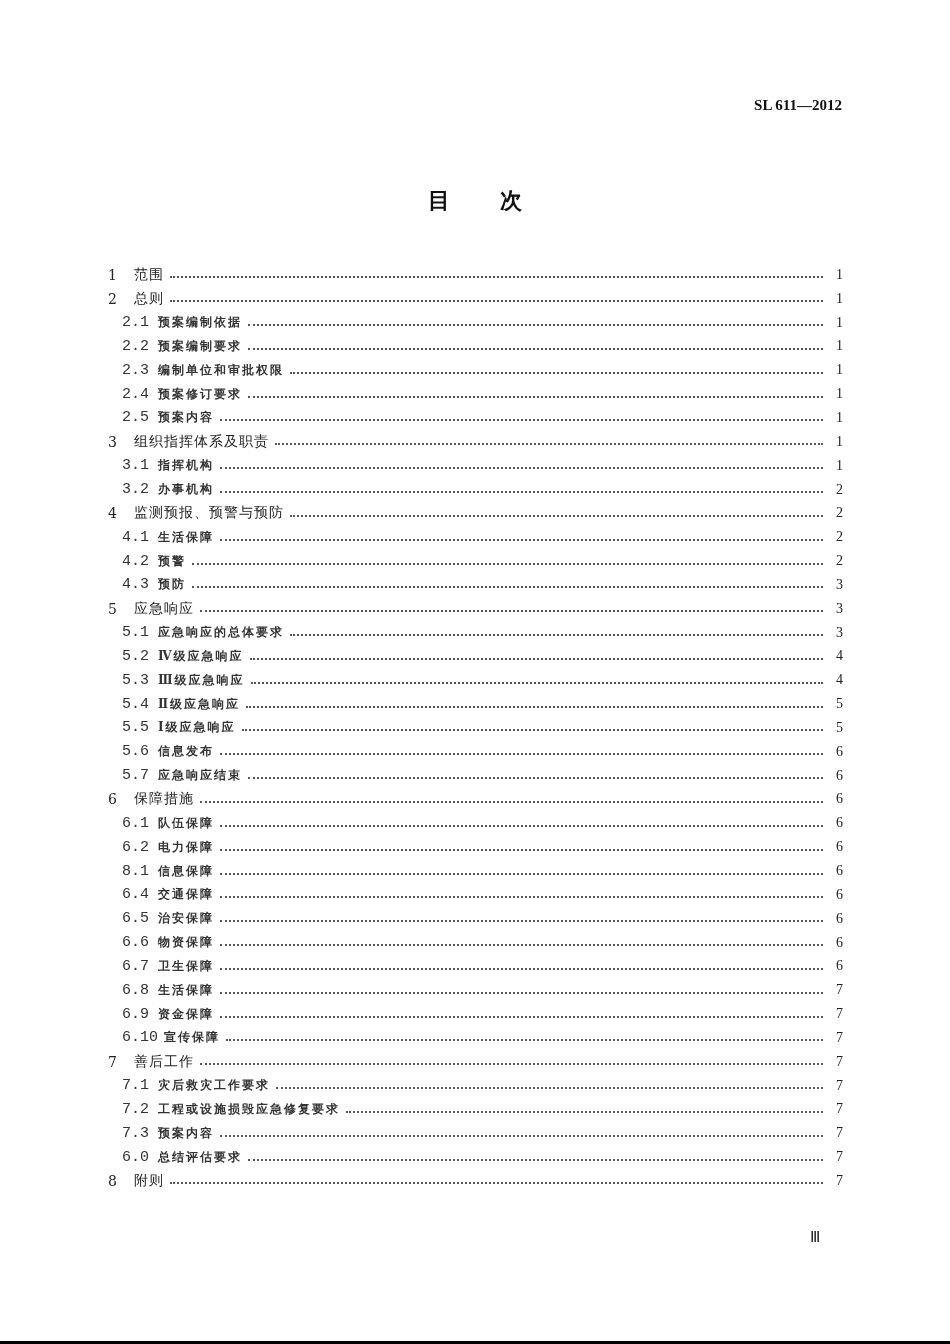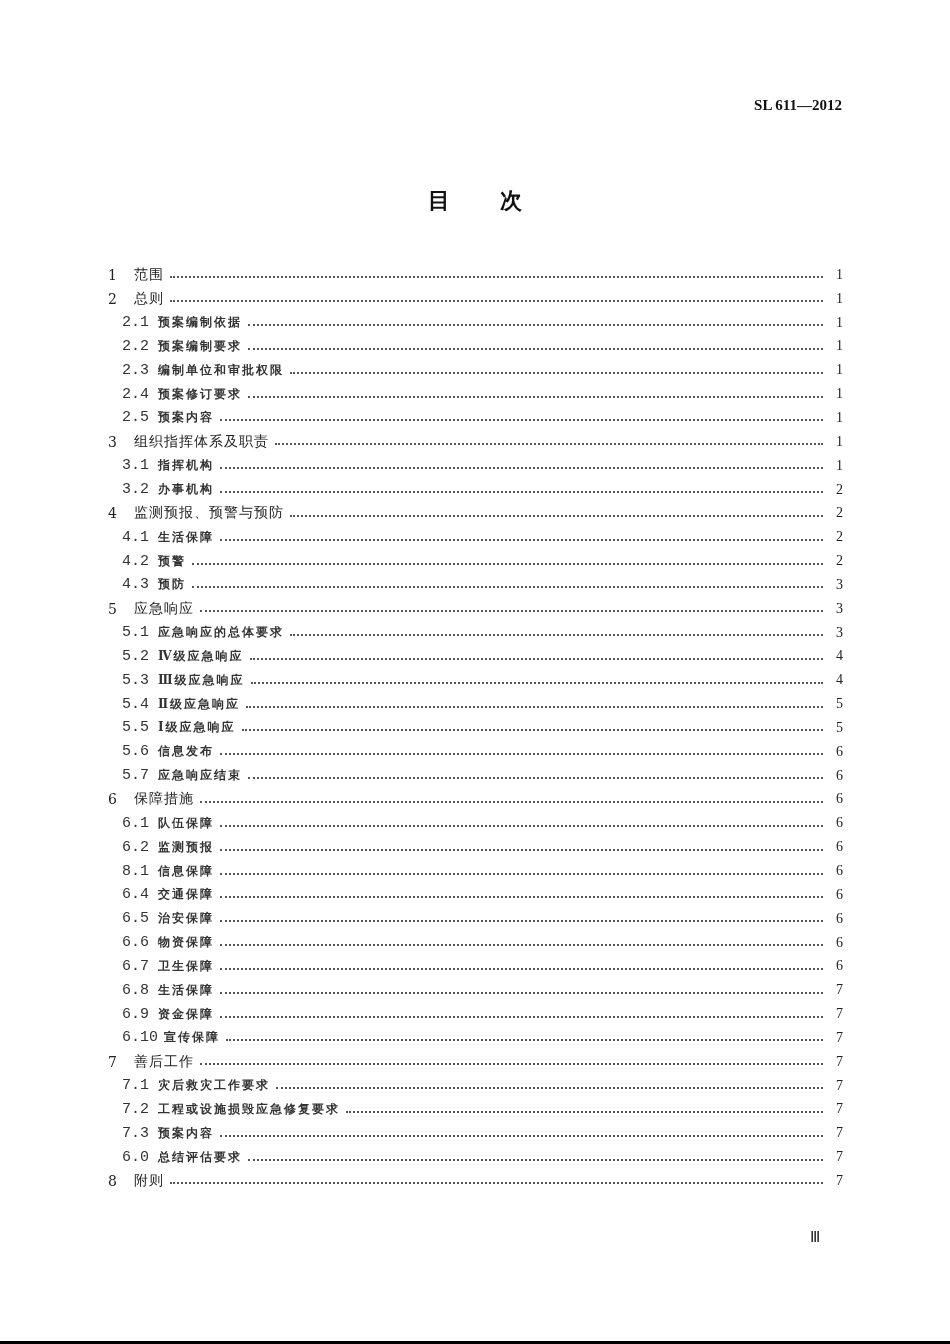--- a/index.html
+++ b/index.html
@@ -192,21 +192,21 @@
       <span class="page">6</span>
     </div>
     <div class="row l2">
       <span class="num">6.1</span>
       <span class="label">队伍保障</span>
       <span class="leader"></span>
       <span class="page">6</span>
     </div>
     <div class="row l2">
       <span class="num">6.2</span>
-      <span class="label">监测预报</span>
+      <span class="label">电力保障</span>
       <span class="leader"></span>
       <span class="page">6</span>
     </div>
     <div class="row l2">
       <span class="num">8.1</span>
       <span class="label">信息保障</span>
       <span class="leader"></span>
       <span class="page">6</span>
     </div>
     <div class="row l2">

